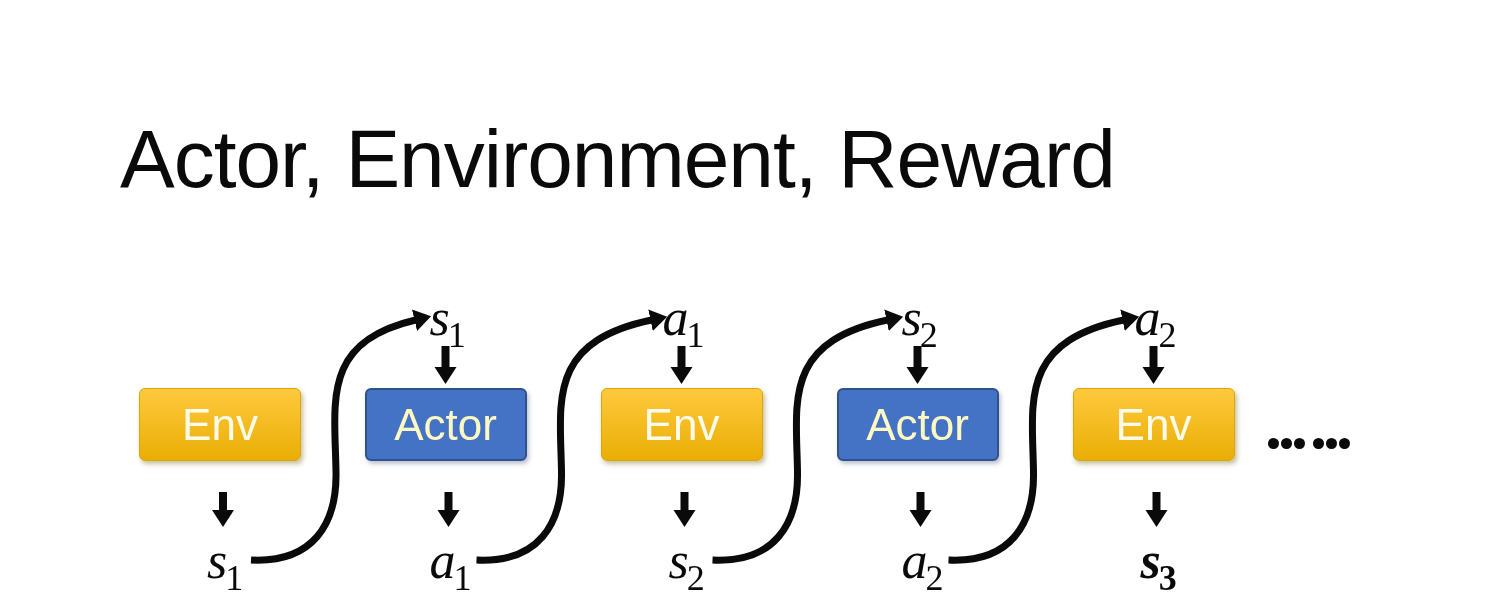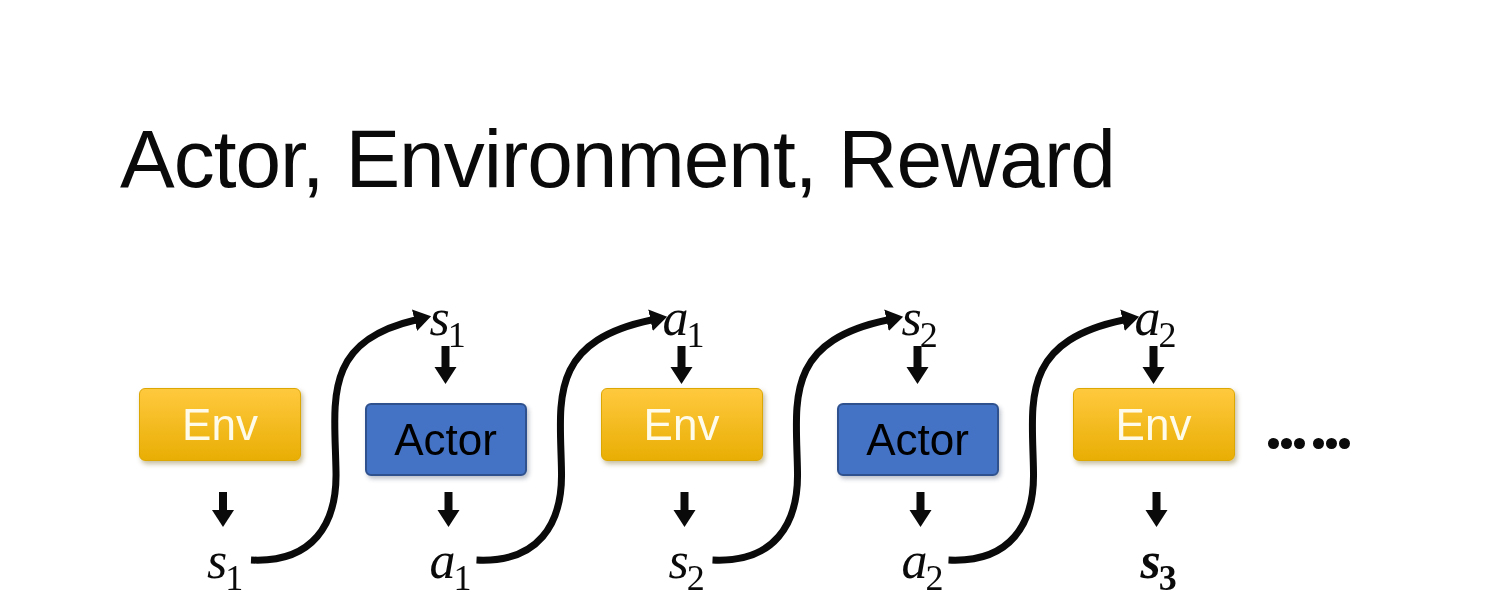--- a/index.html
+++ b/index.html
@@ -22,23 +22,22 @@
   }
   .box.env{
     background:linear-gradient(180deg,var(--env-top) 0%,var(--env-bottom) 100%);
     border:1px solid var(--env-border);
     color:#FFFBEA;
     box-shadow:2px 3px 5px rgba(110,90,15,0.40);
   }
   .box.actor{
     background:var(--actor-fill);
     border:2px solid var(--actor-border);
-    color:#000000;
+    color:#fef9c3;
     box-shadow:2px 3px 4px rgba(40,55,90,0.30);
-    margin-top:15px;
   }
   .var-label{
     position:absolute;transform:translate(-50%,-50%);
     color:var(--ink);white-space:nowrap;
     font-family:"Liberation Serif","DejaVu Serif",serif;
   }
   .var-label .vl{font-style:italic;font-size:52px;line-height:1;}
   .var-label .vs{font-style:normal;font-size:36px;line-height:1;position:relative;top:12px;margin-left:-2px;}
   .dots{position:absolute;left:1268px;top:438px;display:flex;align-items:center;}
   .dots .dot{width:11px;height:11px;border-radius:50%;background:var(--ink);margin-right:2px;}

